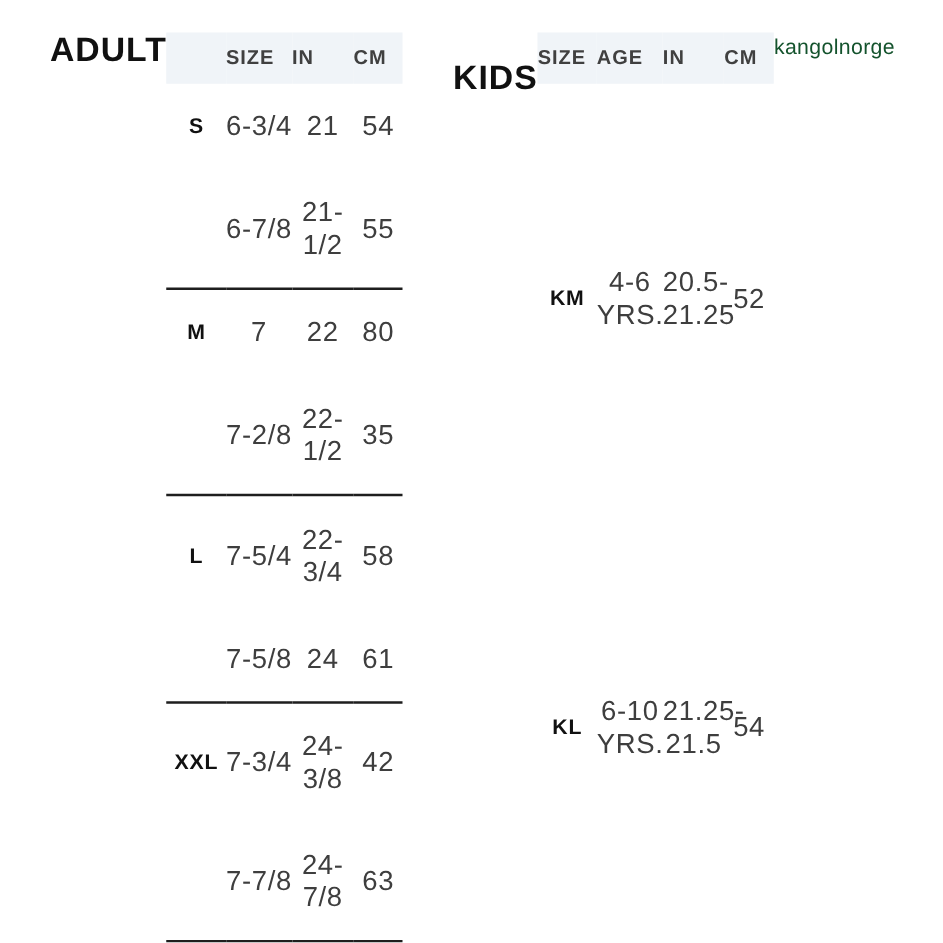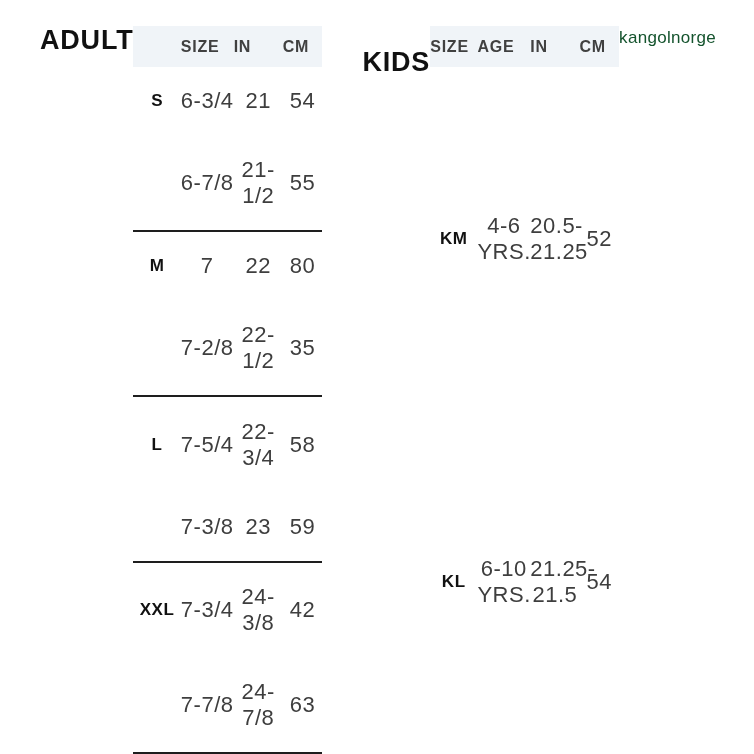--- a/index.html
+++ b/index.html
@@ -129,23 +129,23 @@
         <td>35</td>
       </tr>
       <tr>
         <td class="row-label">L</td>
         <td>7-5/4</td>
         <td>22-3/4</td>
         <td>58</td>
       </tr>
       <tr class="group-end">
         <td></td>
-        <td>7-3/8</td>
-        <td>23</td>
-        <td>59</td>
+        <td>7-5/8</td>
+        <td>24</td>
+        <td>61</td>
       </tr>
       <tr>
         <td class="row-label">XXL</td>
         <td>7-3/4</td>
         <td>24-3/8</td>
         <td>42</td>
       </tr>
       <tr class="group-end">
         <td></td>
         <td>7-7/8</td>

